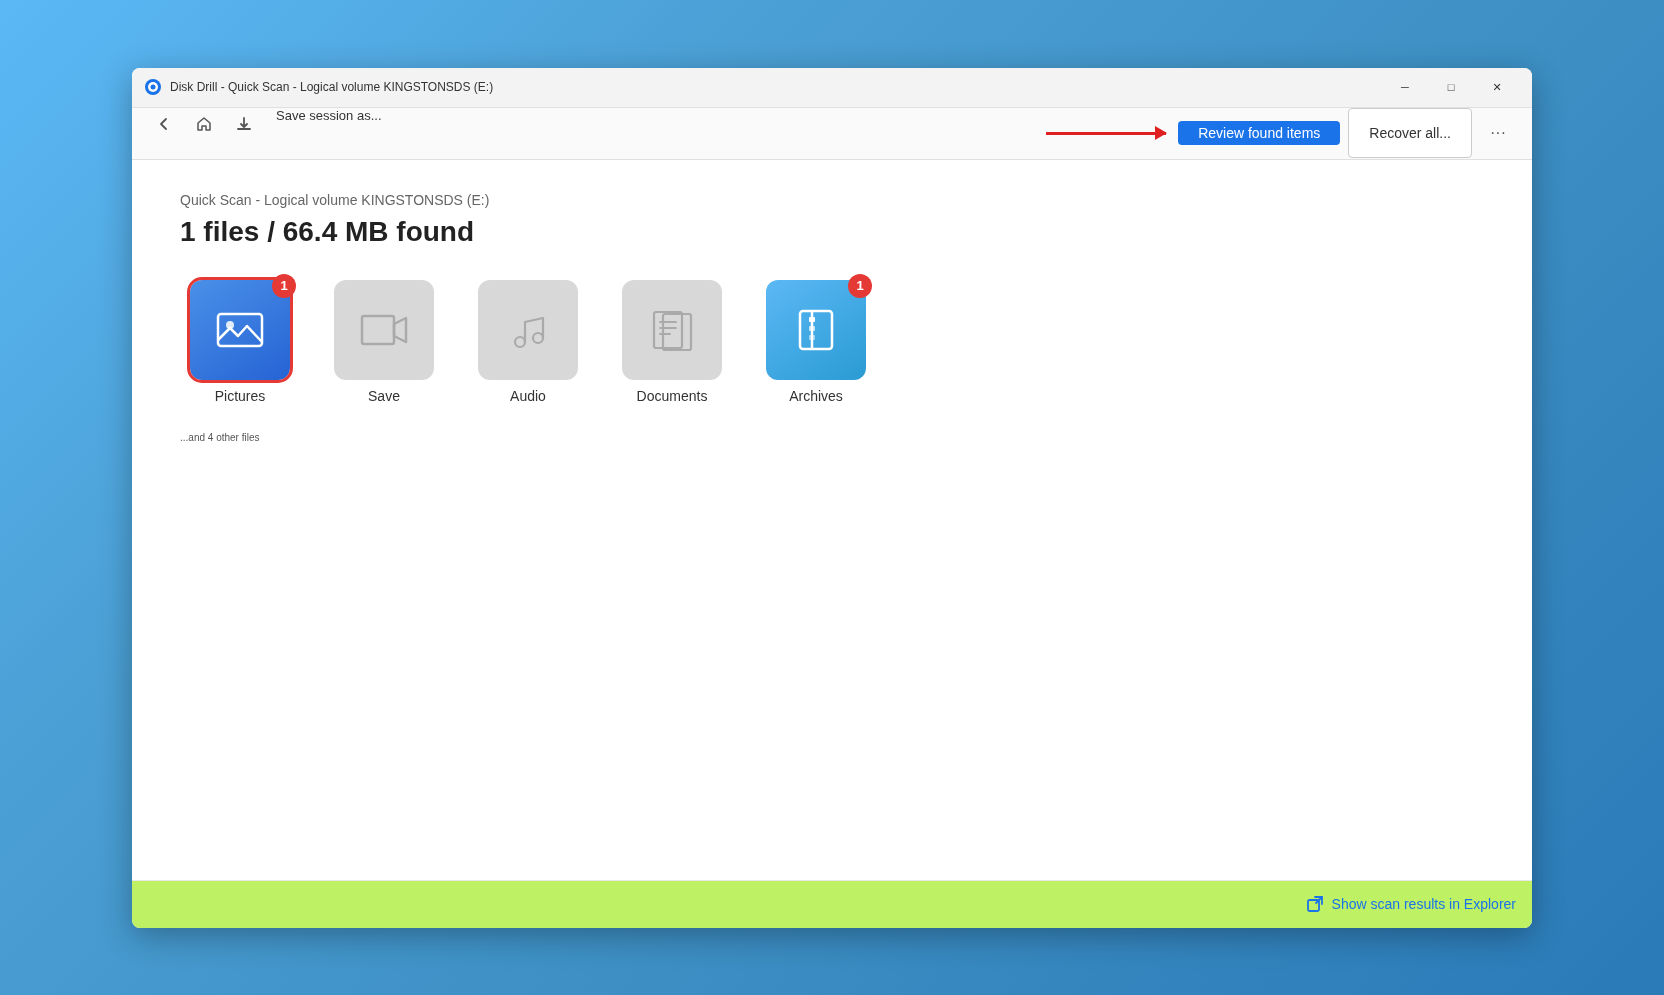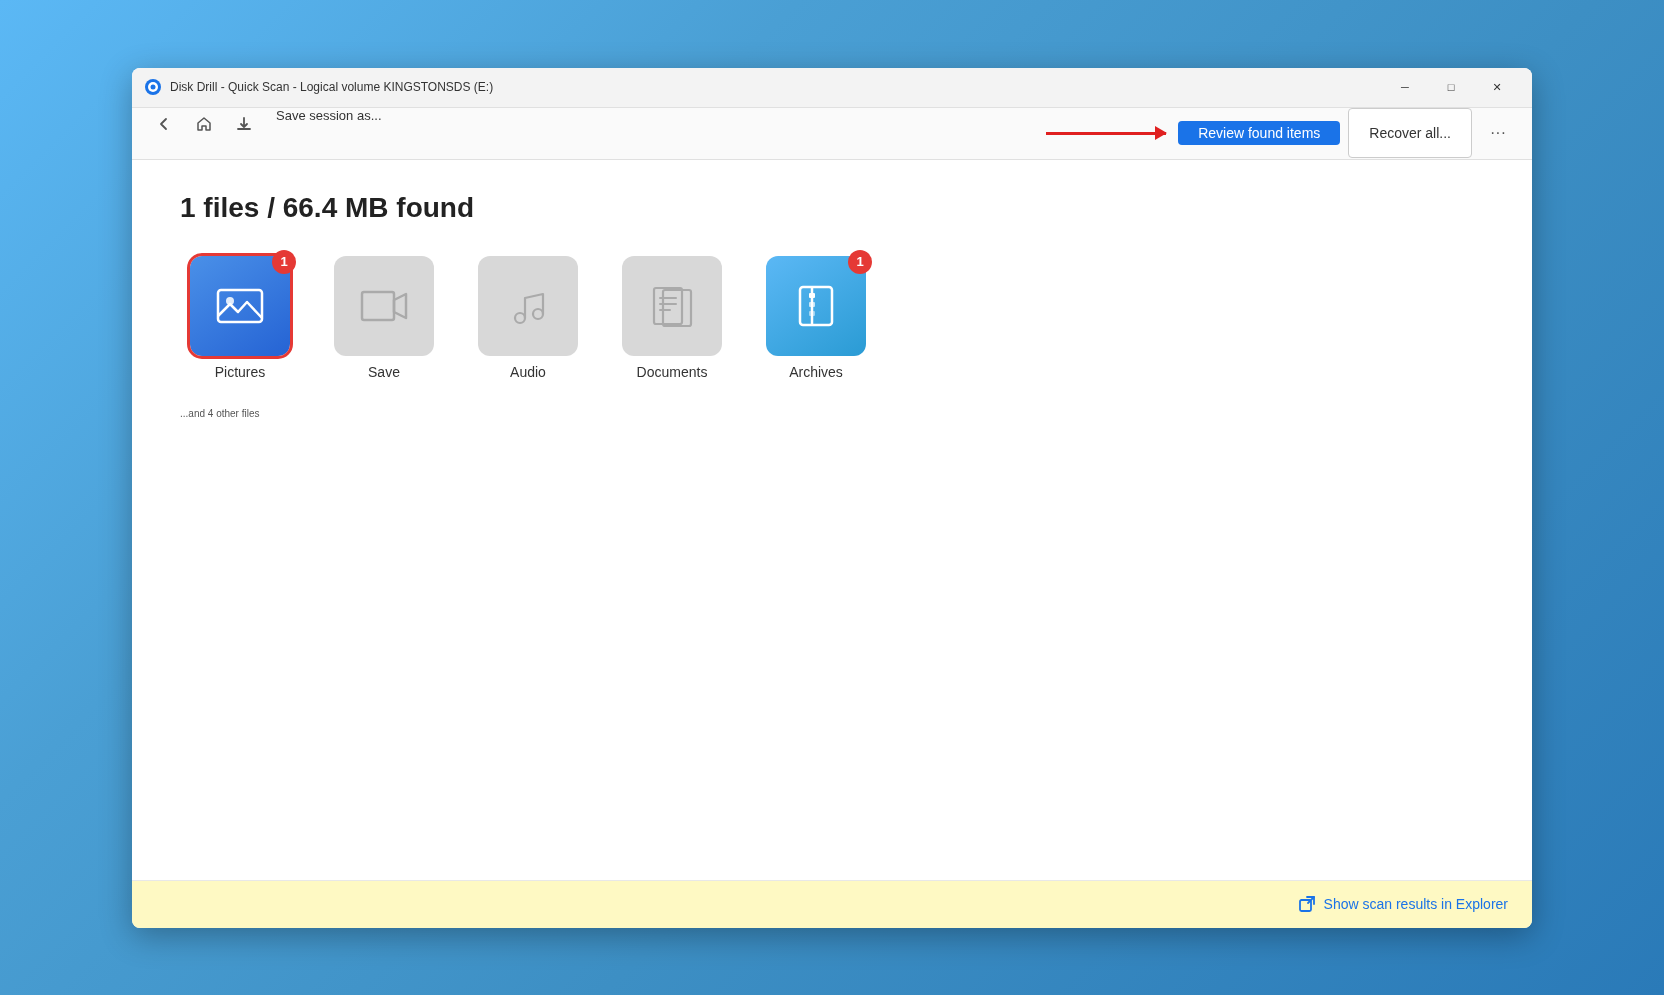--- a/index.html
+++ b/index.html
@@ -258,26 +258,26 @@
 
     .other-files {
       font-size: 10px;
       color: #555;
       margin-top: 28px;
     }
 
     
     .footer {
       height: 48px;
-      background: #fef9c3;
+      background: #bef264;
       border-top: 1px solid #e8e8e8;
       display: flex;
       align-items: center;
       justify-content: flex-end;
-      padding: 0 24px;
+      padding: 0 16px;
     }
 
     .footer-link {
       display: flex;
       align-items: center;
       gap: 8px;
       color: #1a73e8;
       font-size: 14px;
       cursor: pointer;
       text-decoration: none;
@@ -332,20 +332,21 @@
         <div class="arrow-line"></div>
       </div>
 
       <button class="btn-review">Review found items</button>
       <button class="btn-recover-all">Recover all...</button>
       <button class="btn-more">···</button>
     </div>
   </div>
 
   <div class="main-content">
+    <div class="scan-subtitle">Quick Scan - Logical volume KINGSTONSDS (E:)</div>
     <div class="scan-title">1 files / 66.4 MB found</div>
 
     <div class="categories-row">
 
       <div class="category-card selected">
         <div class="card-icon-wrapper">
           <div class="card-icon blue-gradient">
             <svg width="52" height="44" viewBox="0 0 52 44" fill="none">
               <rect x="4" y="6" width="44" height="32" rx="3" stroke="white" stroke-width="2.5" fill="none"></rect>
               <circle cx="16" cy="17" r="4" fill="white" opacity="0.85"></circle>

